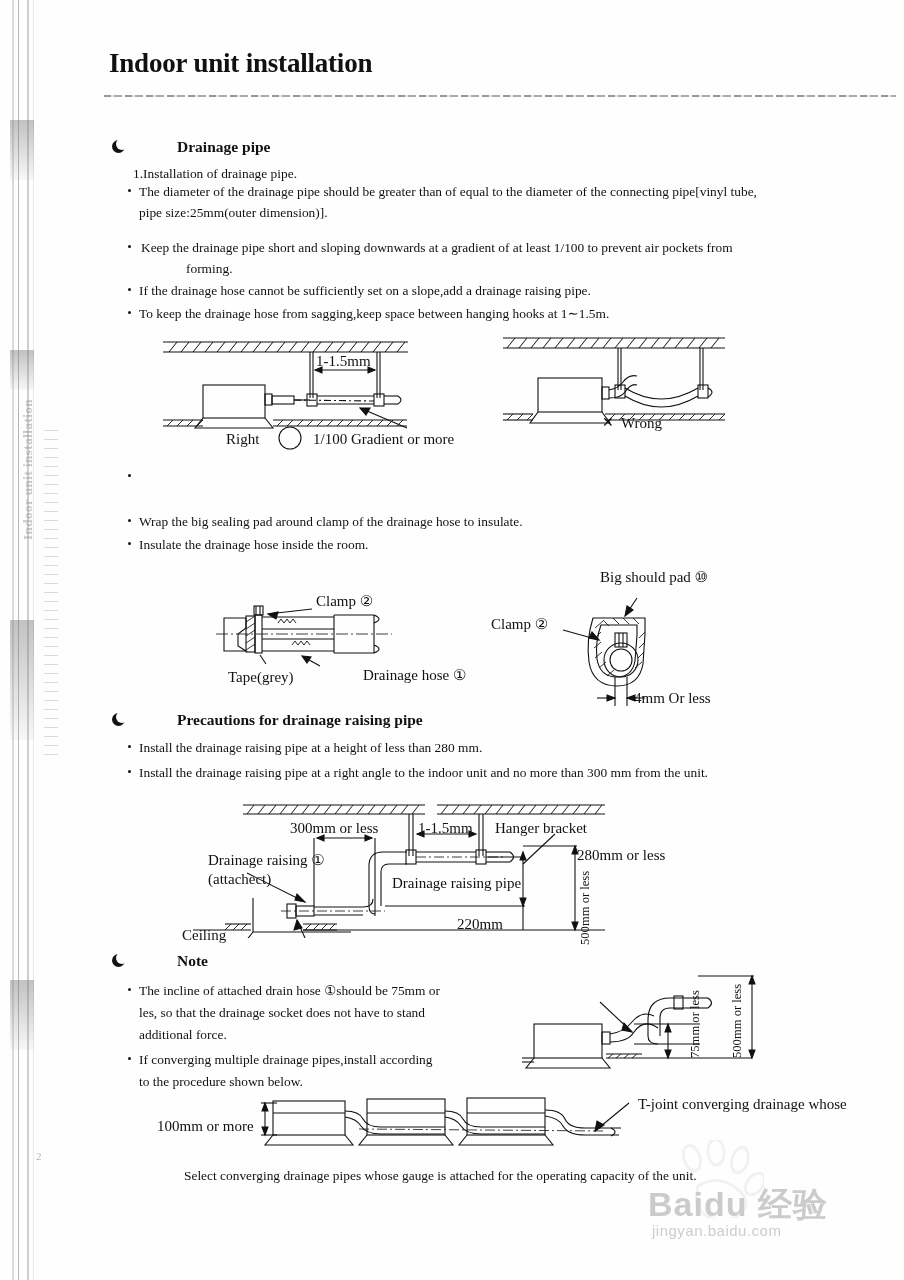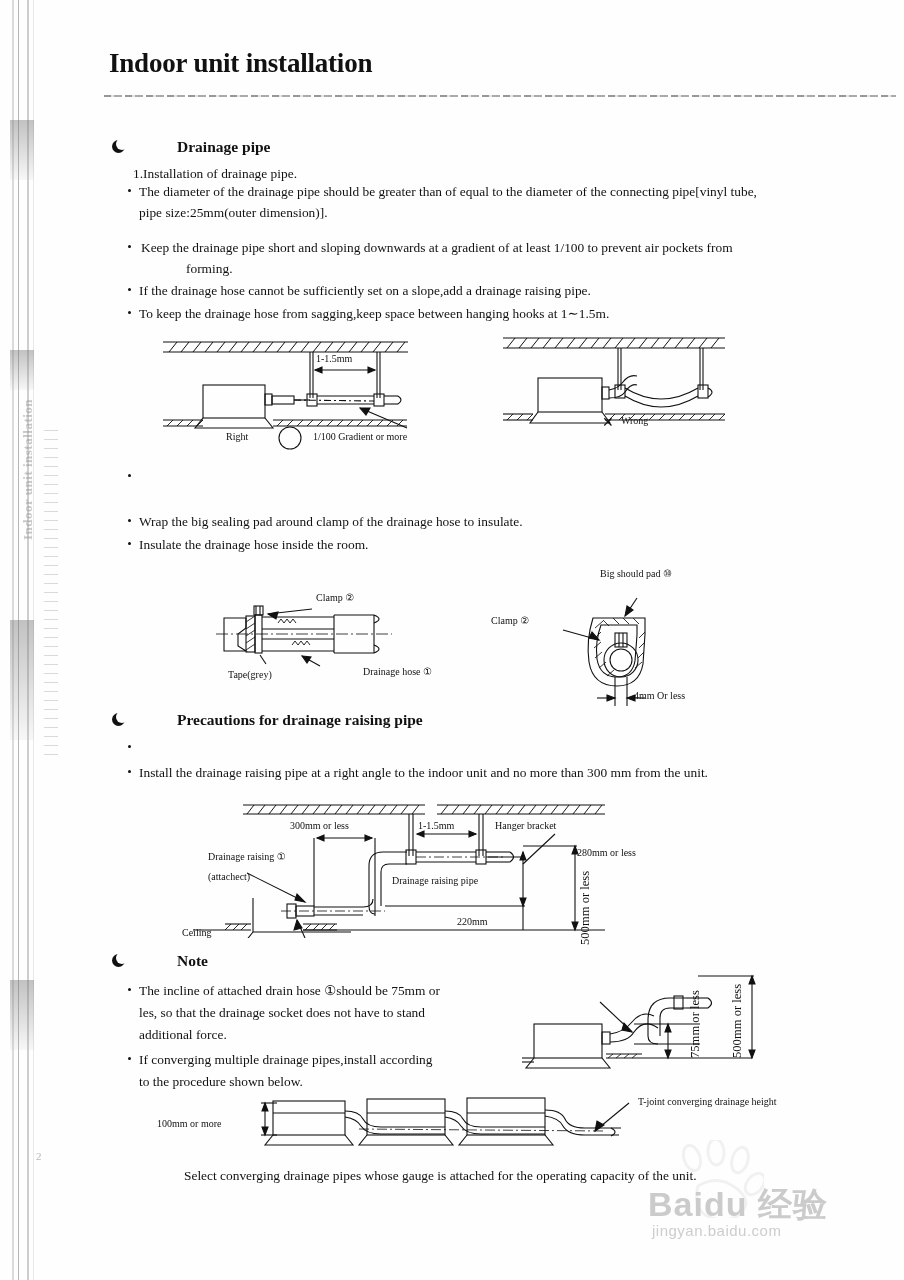--- a/index.html
+++ b/index.html
@@ -50,21 +50,21 @@
     width:12px;height:12px;border-radius:50%;background:#fefefe;
   }
 
   
   .ln{position:absolute;font-size:13.4px;line-height:1.45;white-space:nowrap;}
   .bullet{position:absolute;width:3.2px;height:3.2px;background:#111;border-radius:50%;}
 
   
   .fig{position:absolute;}
   .fig svg{display:block;}
-  .flab{position:absolute;font-size:10px;white-space:nowrap;}
+  .flab{position:absolute;font-size:15px;white-space:nowrap;}
   .vlab{position:absolute;font-size:12.6px;white-space:nowrap;
     transform:rotate(-90deg);transform-origin:left top;}
 
   
   .wm{position:absolute;pointer-events:none;}
   .wm-paw{left:672px;top:1140px;width:92px;height:78px;opacity:.22;}
   .wm-text{
     left:648px;top:1182px;font-size:34px;font-weight:bold;
     color:#c9c9c9;letter-spacing:1px;opacity:.95;
     font-family:Liberation Sans, sans-serif;
@@ -371,20 +371,21 @@
     </svg>
   </div>
   <div class="flab" style="left:600px;top:568px;">Big should pad ⑩</div>
   <div class="flab" style="left:491px;top:615px;">Clamp ②</div>
   <div class="flab" style="left:634px;top:690px;">4mm Or less</div>
 
   <div class="moon" style="left:112px;top:713px;"></div>
   <div class="sec-head" style="left:133px;top:711px;">Precautions for drainage raising pipe</div>
 
   <div class="bullet" style="left:128px;top:745px;"></div>
+  <div class="ln" style="left:139px;top:738px;">Install the drainage raising pipe at a height of less than 280 mm.</div>
   <div class="bullet" style="left:128px;top:770px;"></div>
   <div class="ln" style="left:139px;top:763px;">Install the drainage raising pipe at a right angle to the indoor unit and no more than 300 mm from the unit.</div>
 
   <div class="fig" style="left:185px;top:798px;">
     <svg width="470" height="140" viewBox="0 0 470 140">
       <g stroke="#111" fill="none" stroke-width="1.1">
 
         <line x1="58" y1="16" x2="240" y2="16"></line>
           <line x1="58" y1="7" x2="240" y2="7"></line>
         <line x1="252" y1="16" x2="420" y2="16"></line>
@@ -604,21 +605,21 @@
         <path d="M10 40 l-3 -8 l6 0 z" fill="#111"></path>
         <line x1="6" y1="8" x2="22" y2="8"></line>
         <line x1="6" y1="40" x2="22" y2="40"></line>
 
         <line x1="374" y1="8" x2="340" y2="36"></line>
         <path d="M340 36 l2 -10 l7 4 z" fill="#111"></path>
       </g>
     </svg>
   </div>
   <div class="flab" style="left:157px;top:1118px;">100mm or more</div>
-  <div class="flab" style="left:638px;top:1096px;">T-joint converging drainage height</div>
+  <div class="flab" style="left:638px;top:1096px;">T-joint converging drainage whose</div>
 
   <div class="ln" style="left:184px;top:1166px;">Select converging drainage pipes whose gauge is attached for the operating capacity of the unit.</div>
 
   <svg class="wm wm-paw" viewBox="0 0 92 78">
     <g fill="none" stroke="#c6c6c6" stroke-width="3">
       <ellipse cx="20" cy="18" rx="8" ry="13" transform="rotate(-18 20 18)"></ellipse>
       <ellipse cx="44" cy="12" rx="8" ry="13" transform="rotate(-4 44 12)"></ellipse>
       <ellipse cx="68" cy="20" rx="8" ry="13" transform="rotate(16 68 20)"></ellipse>
       <ellipse cx="83" cy="44" rx="8" ry="12" transform="rotate(38 83 44)"></ellipse>
       <path d="M26 46 q20 -12 38 2 q16 12 6 24 q-12 12 -30 6 q-20 -6 -14 -32 z"></path>

